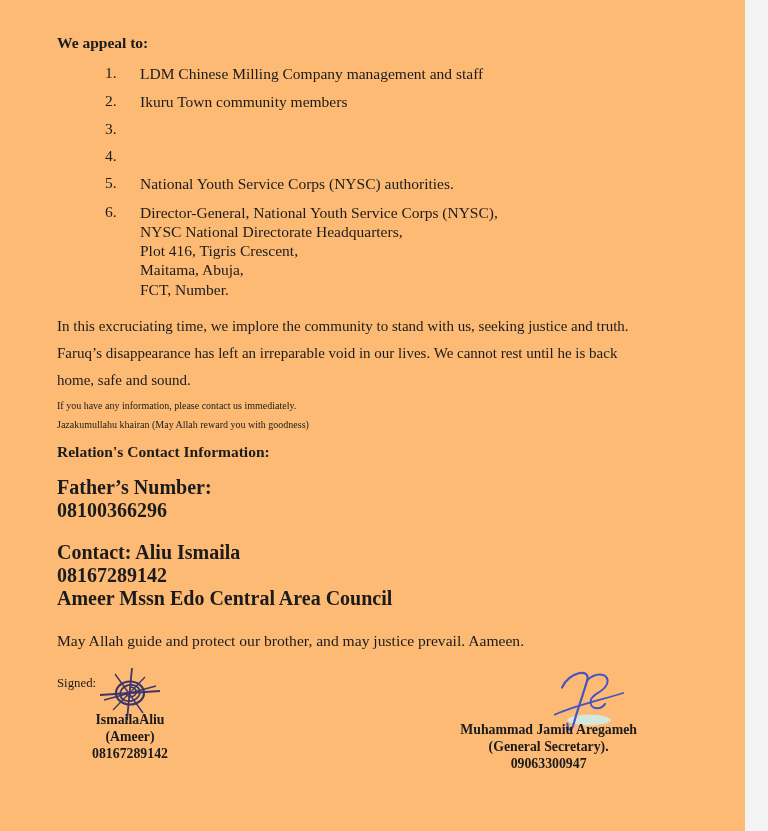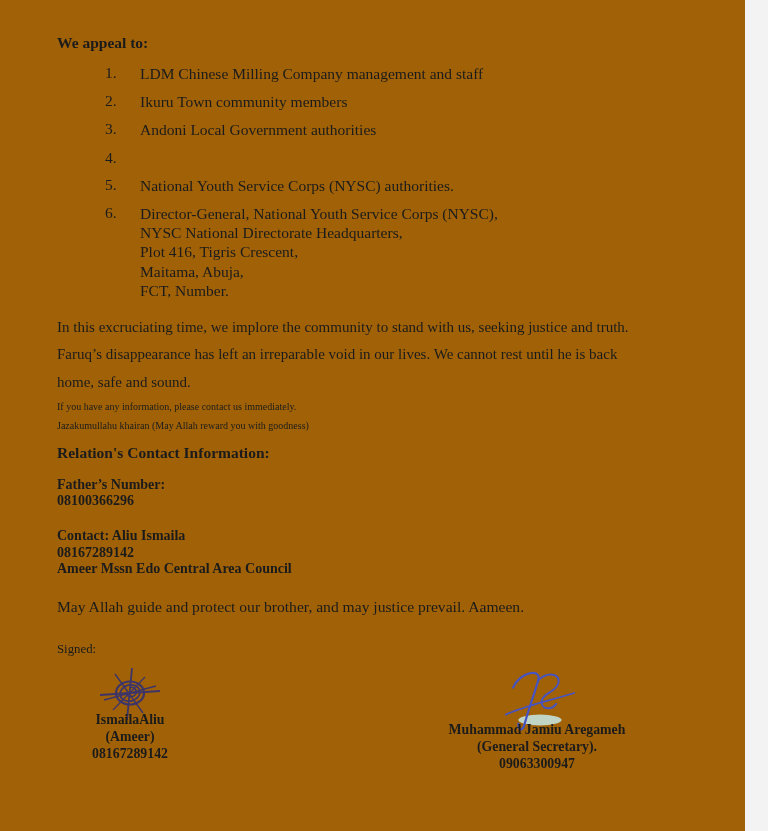--- a/index.html
+++ b/index.html
@@ -1,19 +1,19 @@
 <!DOCTYPE html>
 <html><head>
 <meta charset="utf-8">
 <style>
   html,body{margin:0;padding:0;background:#ffffff;}
   .page{
     position:relative;
     width:768px;height:831px;
-    background:#a16207;
+    background:#fdba74;
     font-family:"Liberation Serif", serif;
     color:#1b1b1b;
     overflow:hidden;
   }
   .edge-strip{
     position:absolute;top:0;right:0;width:23px;height:831px;
     background:#f3f3f3;
   }
   .content{
     position:absolute;left:57px;top:34px;width:600px;
@@ -29,32 +29,32 @@
   .item-number{width:18px;margin-left:48px;flex:none;}
   .item-lines{line-height:1.24;margin-left:17px;}
   .item-lines div{white-space:nowrap;}
   .body-par{font-size:15px;line-height:1.82;margin:8px 0 0 0;}
   .body-line{font-size:10px;line-height:1.7;margin:2px 0 0 0;}
   .contact-heading{
     font-weight:bold;font-size:15.5px;margin:10px 0 0 0;
     text-decoration-thickness:2px;
     text-underline-offset:3px;
   }
-  .contact-block{font-weight:bold;font-size:14px;line-height:1.16;margin:15px 0 0 0;}
+  .contact-block{font-weight:bold;font-size:20px;line-height:1.16;margin:15px 0 0 0;}
   .contact-block div{margin:0;}
   .cousin-block{margin-top:19px;}
   .closing-par{font-size:15.6px;margin:21px 0 0 0;}
   .signed-label{font-weight:normal;font-size:12.8px;margin:26px 0 0 0;}
   .signature-row{
     position:absolute;left:0;top:666px;width:745px;
     display:flex;justify-content:space-between;
   }
   .signatory{display:flex;flex-direction:column;align-items:center;}
   .signatory-left{margin-left:70px;width:120px;}
-  .signatory-right{margin-right:108px;width:200px;}
+  .signatory-right{margin-right:108px;width:200px;align-items:flex-end;}
   .sig-scribble{display:block;}
   .sig-left-svg{width:66px;height:56px;margin-bottom:-10px;}
   .sig-right-svg{width:96px;height:72px;margin-bottom:-16px;margin-left:6px;}
   .sig-text{font-weight:bold;font-size:13.8px;line-height:1.22;text-align:center;}
 </style>
 </head>
 <body>
 
 <div class="page">
   <div class="edge-strip"></div>
@@ -71,23 +71,20 @@
           </span>
       </div>
       <div class="appeal-item">
         <span class="item-number">2.</span>
         <span class="item-lines">
             <div>Ikuru Town community members</div>
           </span>
       </div>
       <div class="appeal-item">
         <span class="item-number">3.</span>
-        <span class="item-lines">
-            <div>Andoni Local Government authorities</div>
-          </span>
       </div>
       <div class="appeal-item">
         <span class="item-number">4.</span>
       </div>
       <div class="appeal-item">
         <span class="item-number">5.</span>
         <span class="item-lines">
             <div>National Youth Service Corps (NYSC) authorities.</div>
           </span>
       </div>

